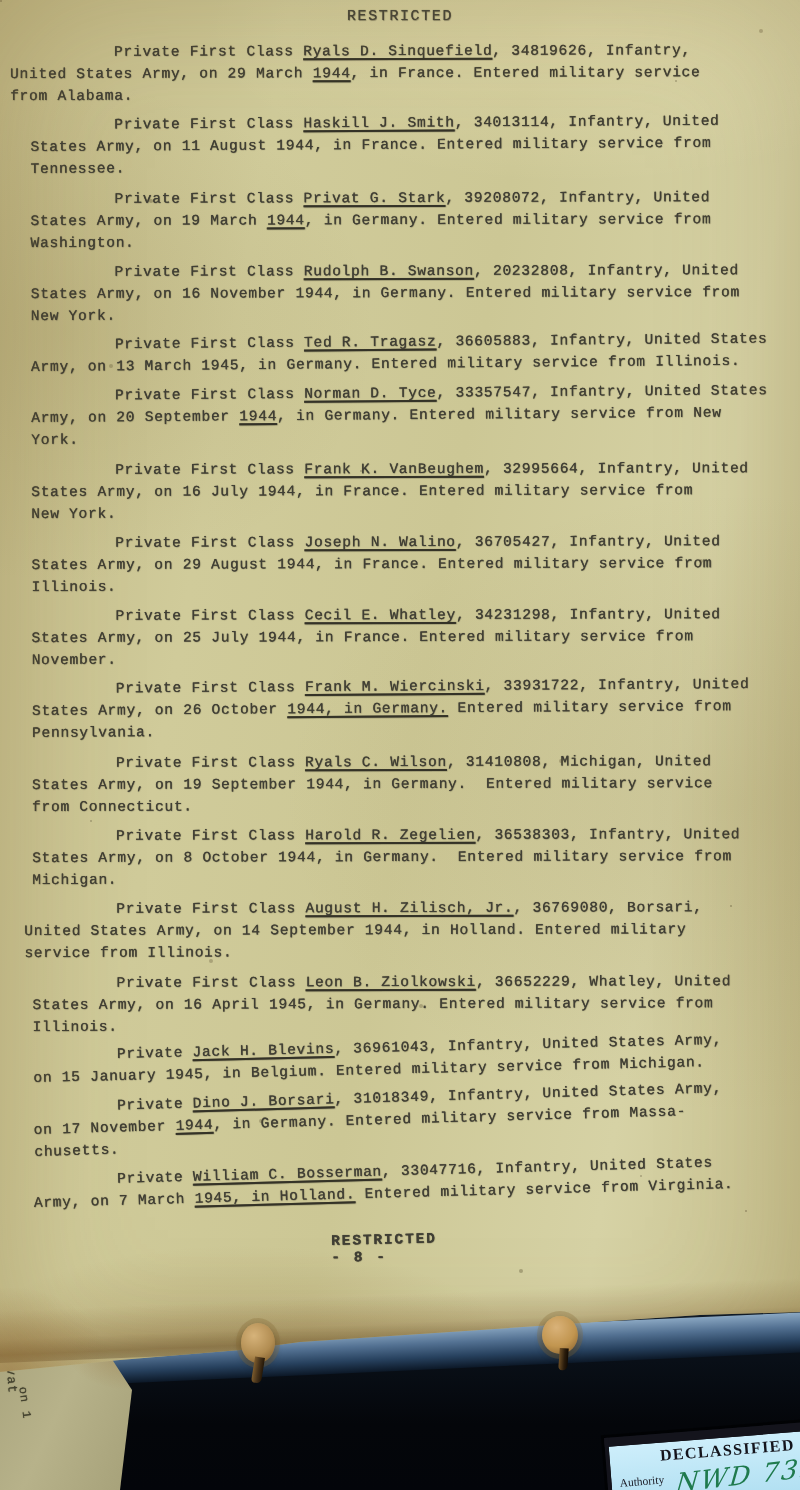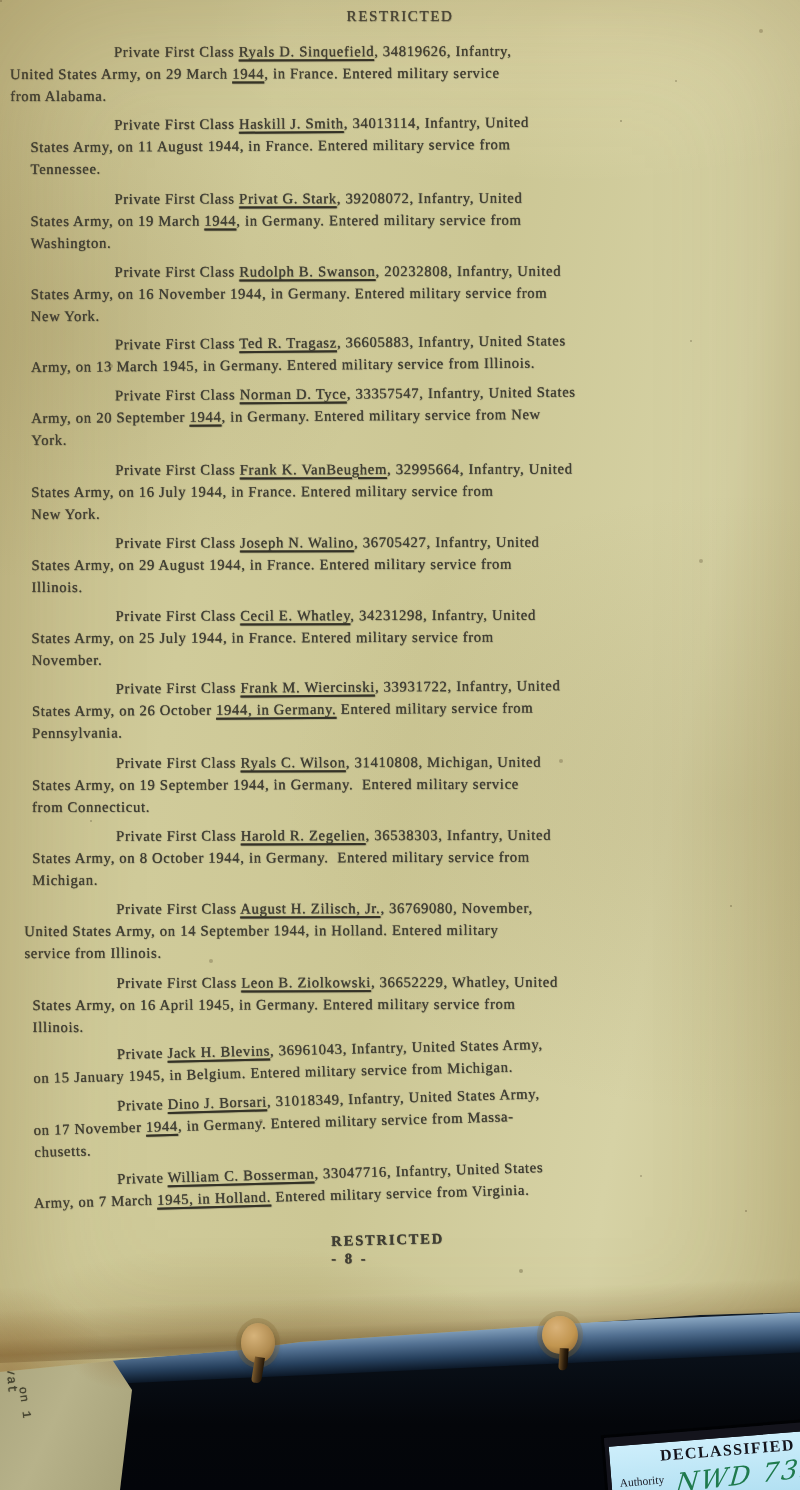--- a/index.html
+++ b/index.html
@@ -27,21 +27,21 @@
 
   
   .paper{position:absolute;left:0;top:0;width:800px;height:1385px;
          background:
            radial-gradient(ellipse 620px 260px at 72% 2%,rgba(255,246,205,.28),rgba(255,246,205,0) 60%),
            radial-gradient(ellipse 520px 420px at 8% 24%,rgba(118,98,44,.14),rgba(118,98,44,0) 60%),
            radial-gradient(ellipse 700px 480px at 92% 58%,rgba(118,98,44,.12),rgba(118,98,44,0) 65%),
            radial-gradient(ellipse 420px 180px at 30% 99%,rgba(130,96,44,.30),rgba(130,96,44,0) 70%),
            linear-gradient(100deg,#c3ba88 0%,#d0cb9a 28%,#ccc795 52%,#d6d2a5 78%,#c7c08e 100%);
          clip-path:polygon(0 0,800px 0,800px 1312px,700px 1315px,480px 1330px,
-                           300px 1342px,240px 1350px,120px 1360px,0 1372px);font-family:Liberation Serif, serif;}
+                           300px 1342px,240px 1350px,120px 1360px,0 1372px);}
   .paper::after{content:"";position:absolute;inset:0;
          box-shadow:inset 0 0 140px rgba(118,92,40,.28);pointer-events:none;}
   .edge-burn{position:absolute;left:-12px;top:1294px;width:840px;height:52px;
          transform:rotate(-2.4deg);
          background:linear-gradient(180deg,rgba(0,0,0,0) 0%,rgba(128,94,46,.26) 55%,
                     rgba(98,68,28,.5) 85%,rgba(64,42,16,.3) 100%);}
   .curl{position:absolute;left:0;top:1288px;width:110px;height:86px;
         background:radial-gradient(ellipse at 8% 100%,rgba(152,112,58,.55),rgba(152,112,58,0) 72%);}
   .specks{position:absolute;left:0;top:0;width:2px;height:2px;border-radius:50%;
         background:rgba(82,72,45,.4);
@@ -184,21 +184,21 @@
             <div class="line first"><span>Private First Class </span><span class="u">Ryals C. Wilson</span><span>, 31410808, Michigan, United</span></div>
             <div class="line"><span>States Army, on 19 September 1944, in Germany.  Entered military service</span></div>
             <div class="line"><span>from Connecticut.</span></div>
           </div>
           <div class="para para-12">
             <div class="line first"><span>Private First Class </span><span class="u">Harold R. Zegelien</span><span>, 36538303, Infantry, United</span></div>
             <div class="line"><span>States Army, on 8 October 1944, in Germany.  Entered military service from</span></div>
             <div class="line"><span>Michigan.</span></div>
           </div>
           <div class="para para-13">
-            <div class="line first"><span>Private First Class </span><span class="u">August H. Zilisch, Jr.</span><span>, 36769080, November,</span></div>
+            <div class="line first"><span>Private First Class </span><span class="u">August H. Zilisch, Jr.</span><span>, 36769080, Borsari,</span></div>
             <div class="line"><span>United States Army, on 14 September 1944, in Holland. Entered military</span></div>
             <div class="line"><span>service from Illinois.</span></div>
           </div>
           <div class="para para-14">
             <div class="line first"><span>Private First Class </span><span class="u">Leon B. Ziolkowski</span><span>, 36652229, Whatley, United</span></div>
             <div class="line"><span>States Army, on 16 April 1945, in Germany. Entered military service from</span></div>
             <div class="line"><span>Illinois.</span></div>
           </div>
           <div class="para para-15">
             <div class="line first"><span>Private </span><span class="u">Jack H. Blevins</span><span>, 36961043, Infantry, United States Army,</span></div>

